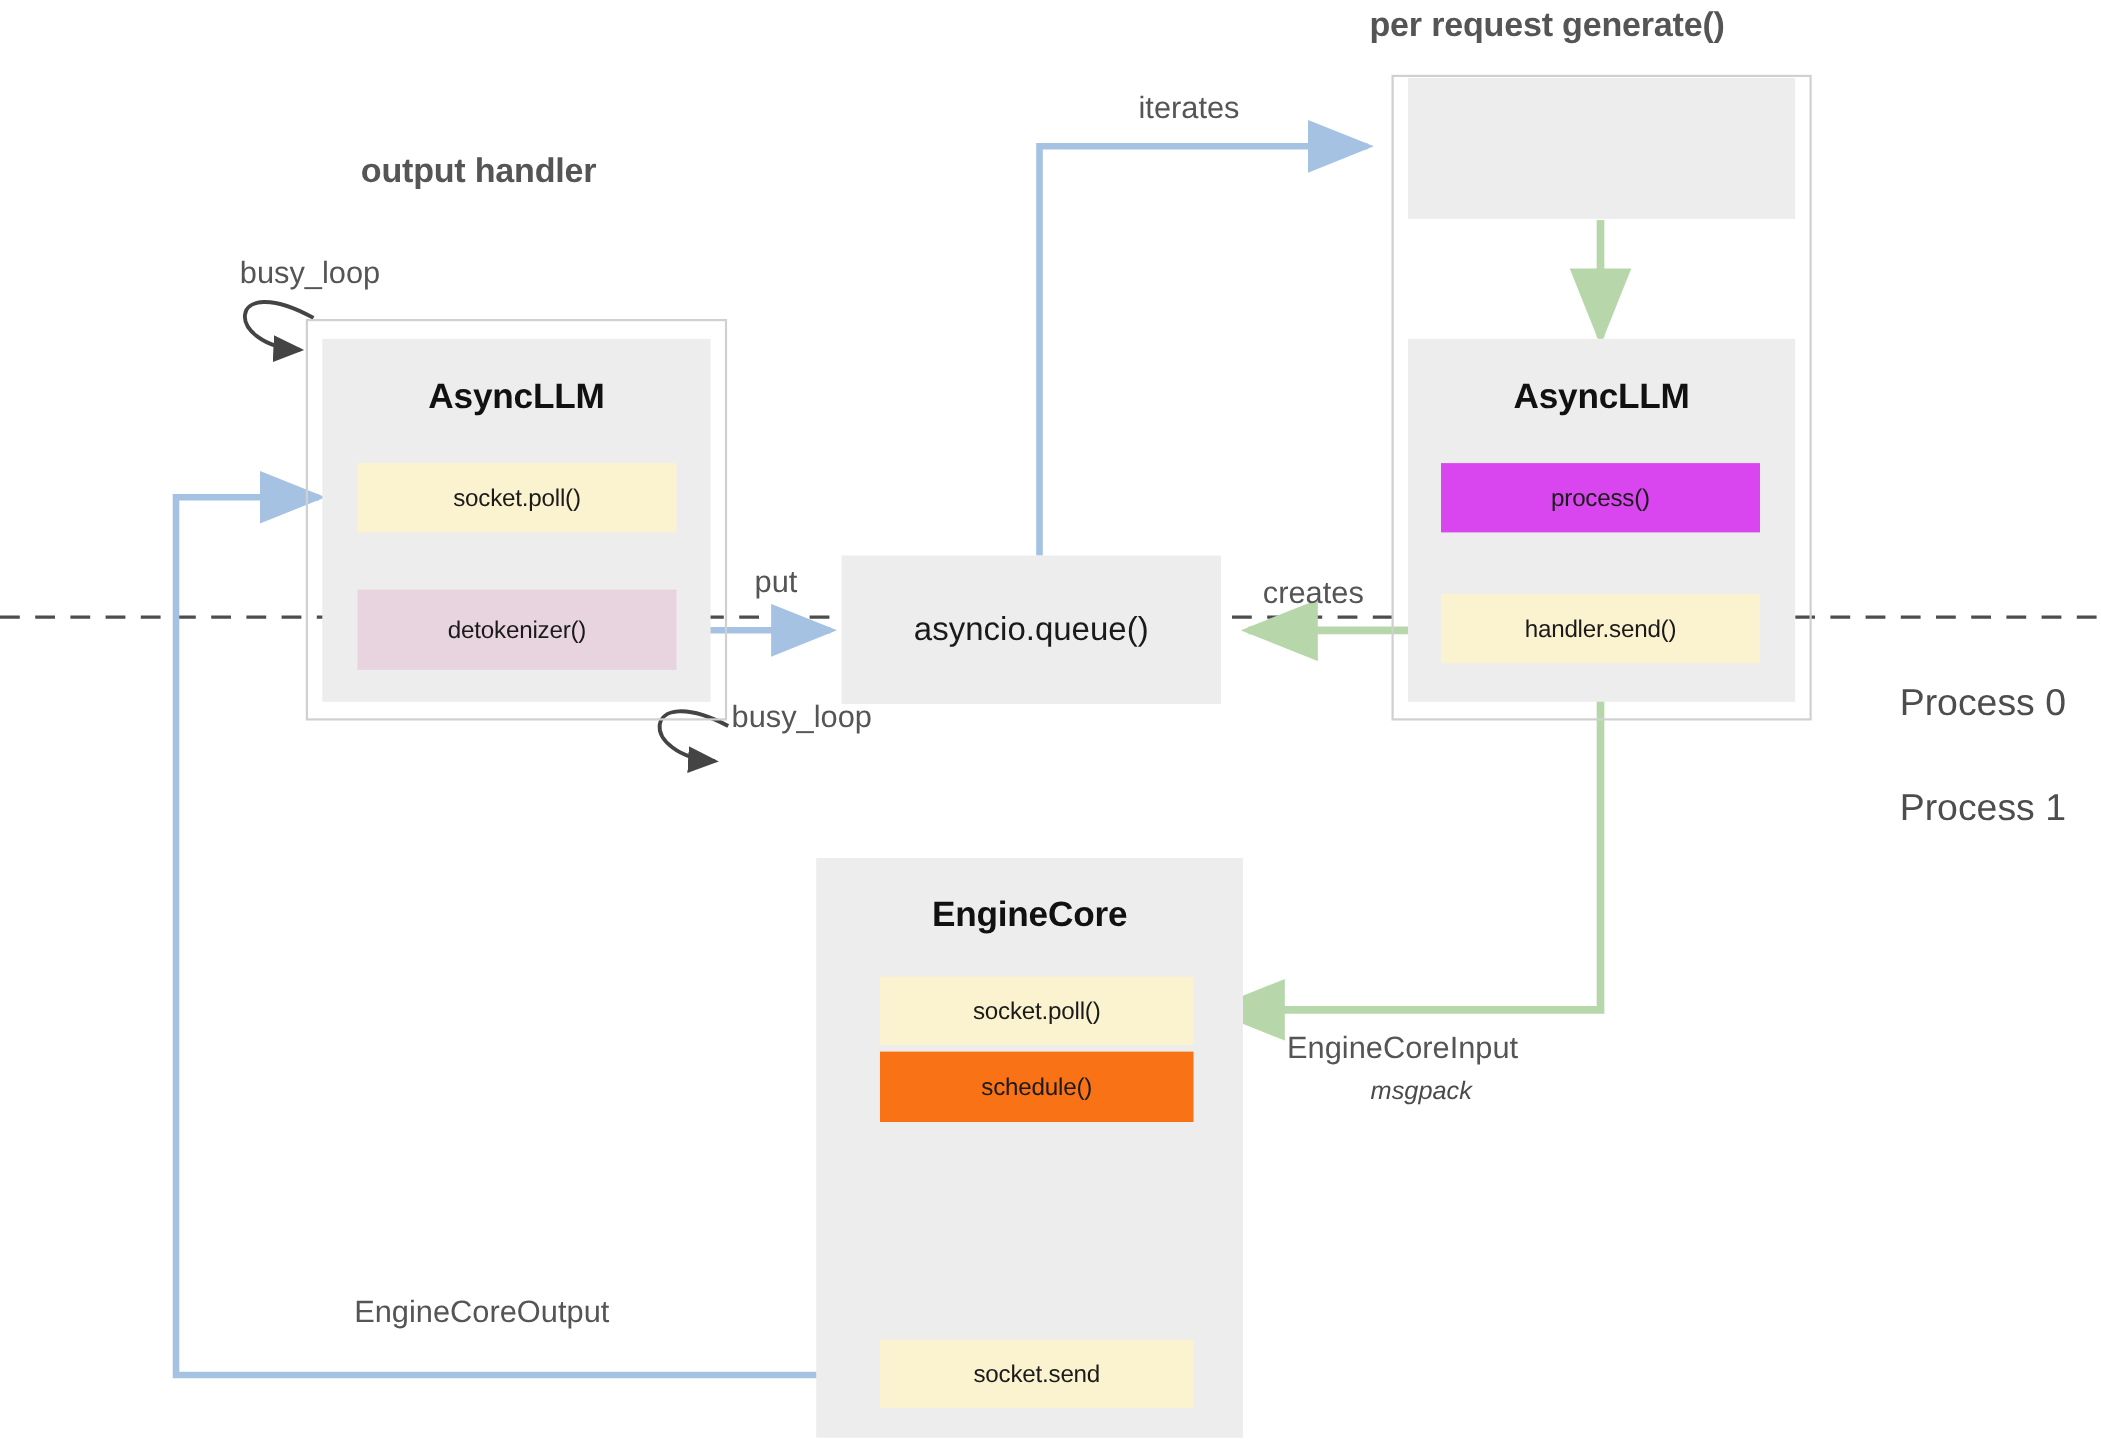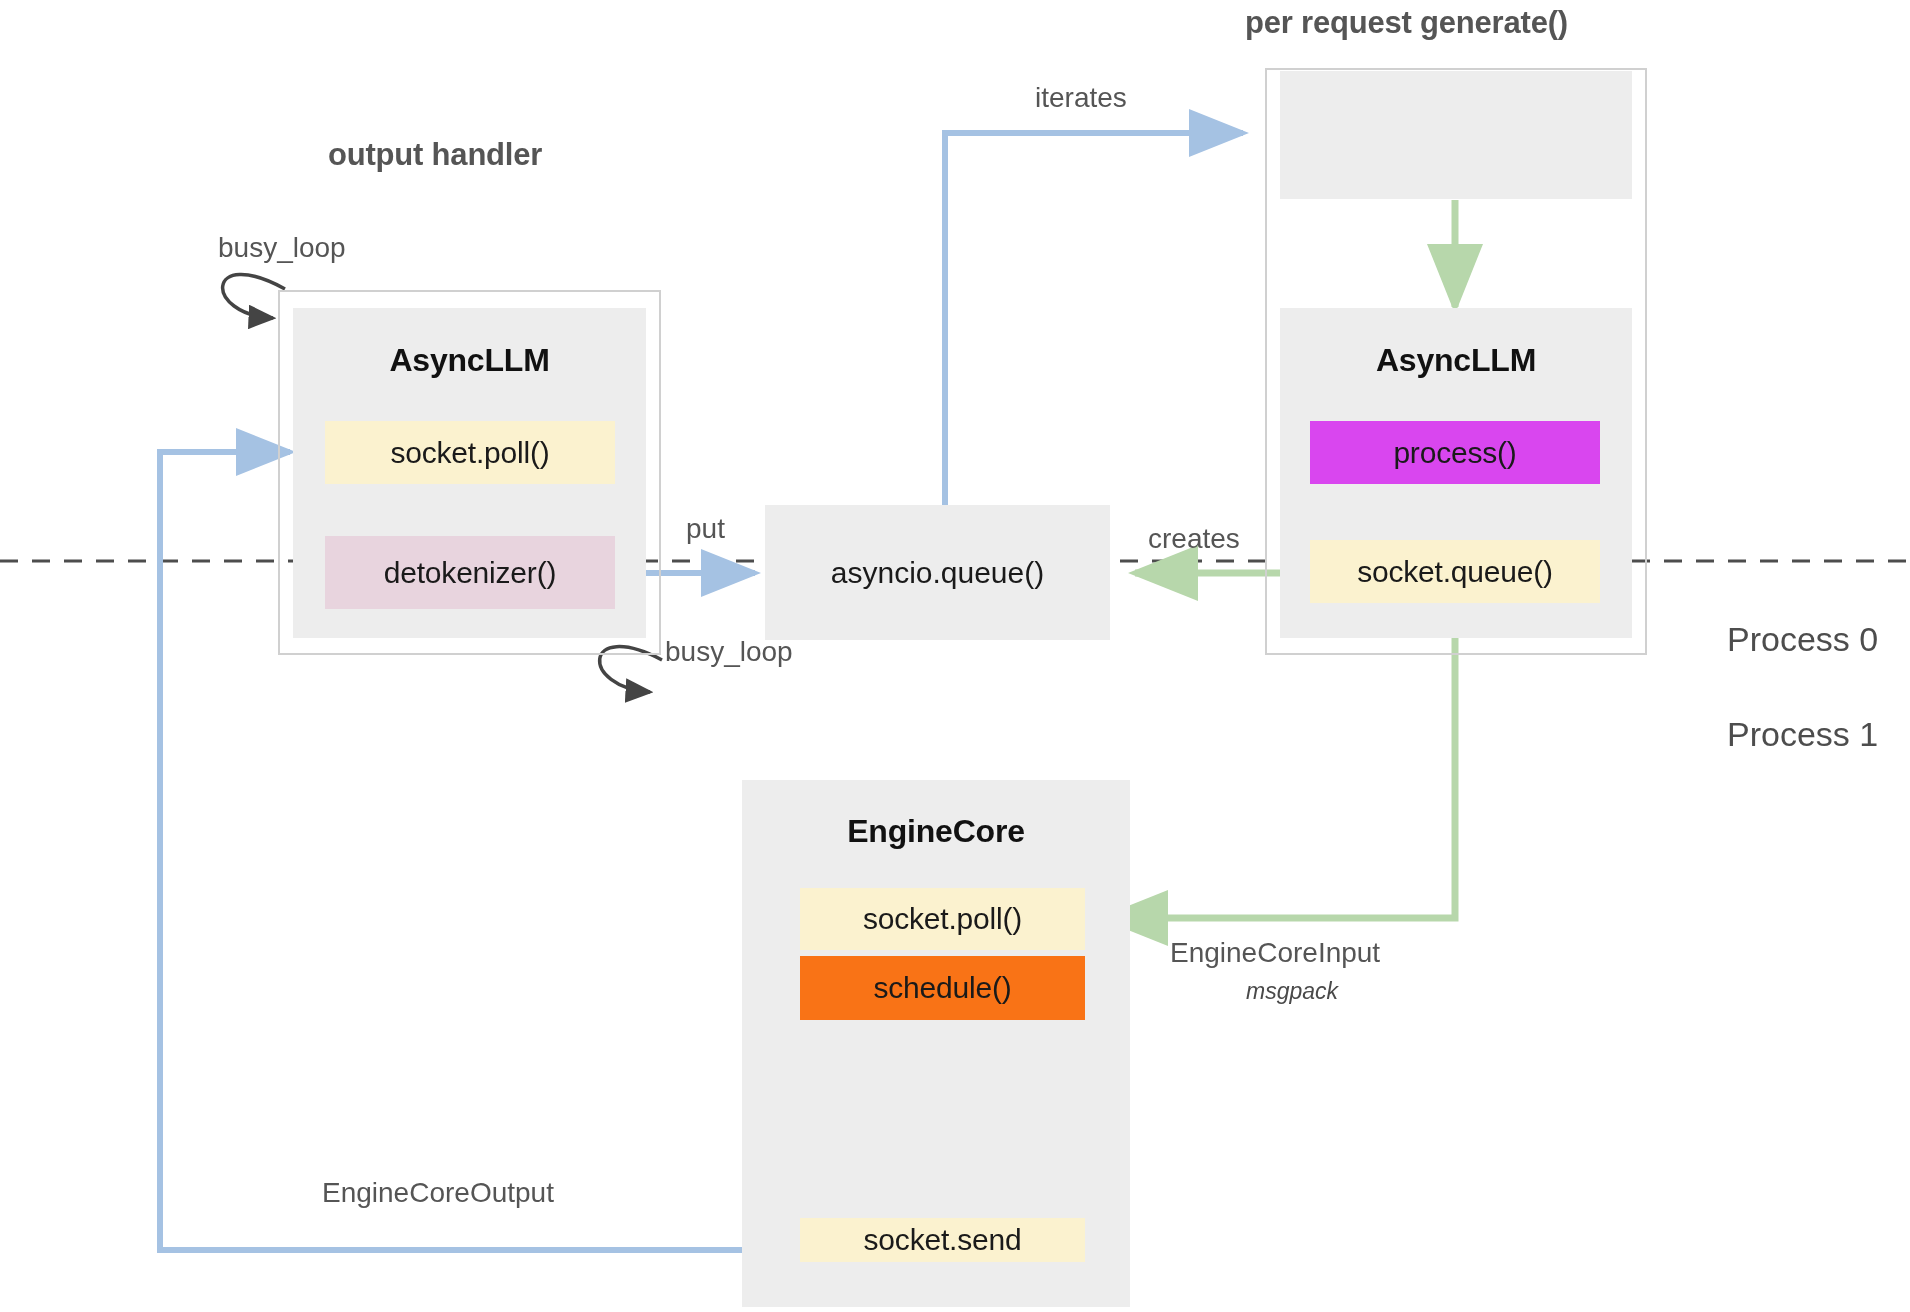--- a/index.html
+++ b/index.html
@@ -38,21 +38,21 @@
     box-sizing: border-box;
     background: #ededed;
   }
   
   .method {
     position: absolute;
     box-sizing: border-box;
     display: flex;
     align-items: center;
     justify-content: center;
-    font-size: 30px;
+    font-size: 22px;
     color: #1a1a1a;
     letter-spacing: -0.2px;
   }
   .box-title {
     position: absolute;
     box-sizing: border-box;
     display: flex;
     align-items: center;
     justify-content: center;
     font-size: 32px;
@@ -159,37 +159,37 @@
 
   <div class="group-frame" style="left:1265px; top:68px; width:382px; height:587px;"></div>
 
   <div class="box-gray" style="left:1280px; top:71px; width:352px; height:128px;"></div>
 
   <div class="box-gray" style="left:1280px; top:308px; width:352px; height:330px;"></div>
   <div class="box-title" style="left:1280px; top:335px; width:352px; height:50px;">AsyncLLM</div>
 
   <div class="method" style="left:1310px; top:421px; width:290px; height:63px; background:#d946ef;">process()</div>
 
-  <div class="method" style="left:1310px; top:540px; width:290px; height:63px; background:#fbf2cf;">socket.queue()</div>
+  <div class="method" style="left:1310px; top:540px; width:290px; height:63px; background:#fbf2cf;">handler.send()</div>
 
   <div class="process-label" style="left:1727px; top:620px;">Process 0</div>
 
   <div class="process-label" style="left:1727px; top:715px;">Process 1</div>
 
   <div class="box-gray" style="left:742px; top:780px; width:388px; height:527px;"></div>
 
   <div class="box-title" style="left:742px; top:805px; width:388px; height:52px;">EngineCore</div>
 
   <div class="edge-label" style="left:665px; top:636px;">busy_loop</div>
 
   <div class="method" style="left:800px; top:888px; width:285px; height:62px; background:#fbf2cf;">socket.poll()</div>
 
   <div class="method" style="left:800px; top:956px; width:285px; height:64px; background:#f97316;">schedule()</div>
 
 
-  <div class="method" style="left:800px; top:1218px; width:285px; height:44px; background:#fbf2cf;">socket.send</div>
+  <div class="method" style="left:800px; top:1218px; width:285px; height:62px; background:#fbf2cf;">socket.send</div>
 
   <div class="edge-label" style="left:1170px; top:937px;">EngineCoreInput</div>
   <div class="edge-label small-italic" style="left:1246px; top:978px;">msgpack</div>
 
   <div class="edge-label" style="left:322px; top:1177px;">EngineCoreOutput</div>
 
 </div>
 
 </body></html>

